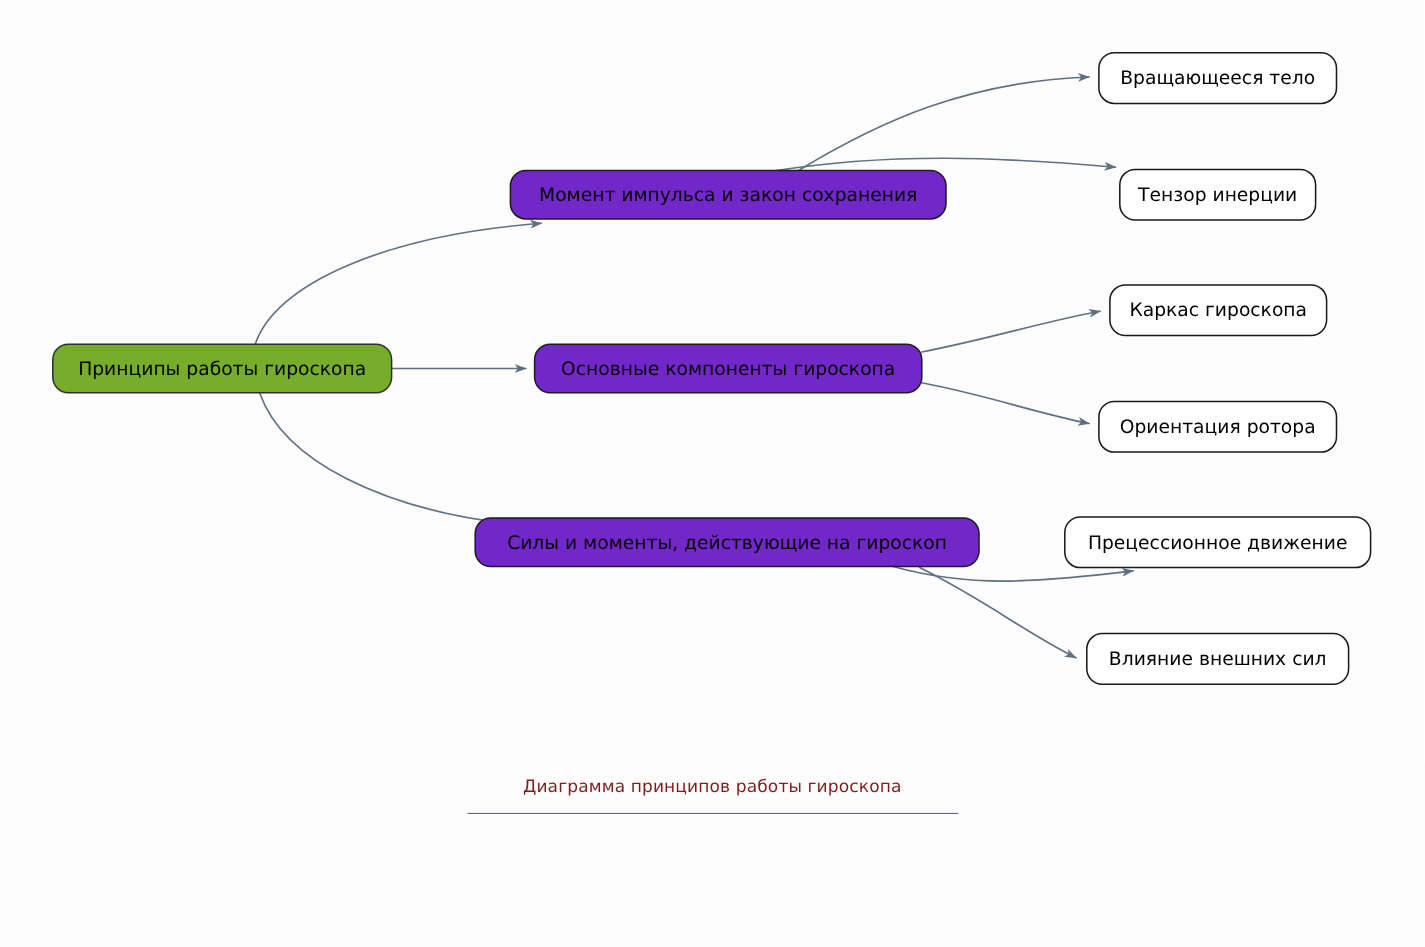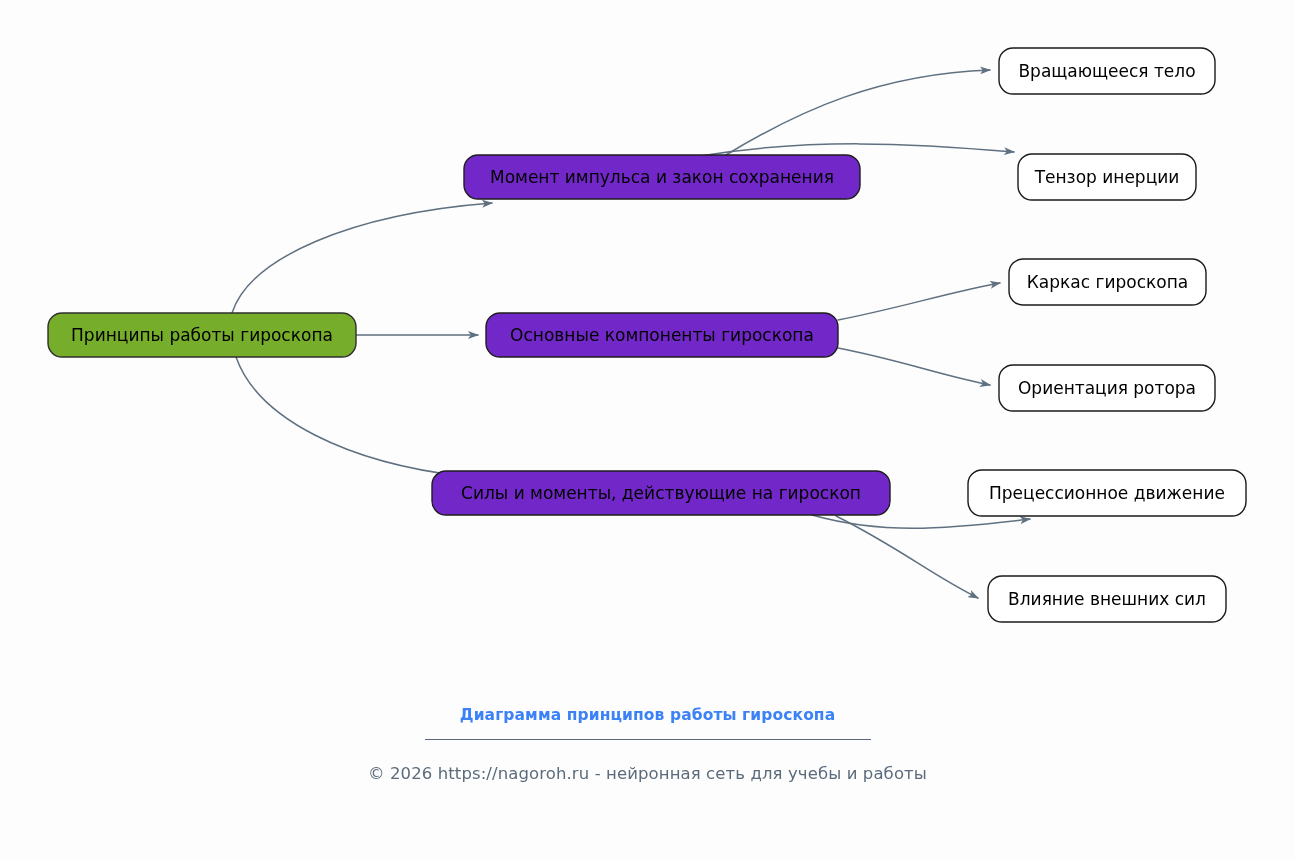--- a/index.html
+++ b/index.html
@@ -42,22 +42,22 @@
   }
   .footer-block {
     position: absolute;
     left: 0;
     width: 1295px;
     text-align: center;
   }
   #footer-title {
     top: 706px;
     font-size: 15.5px;
-    font-weight: bold;
-    color: #3b82f6;
+    font-weight: normal;
+    color: #7f1d1d;
     letter-spacing: 0.1px;
   }
   #footer-divider-wrap {
     top: 739px;
     height: 2px;
   }
   #footer-divider {
     display: inline-block;
     width: 446px;
     height: 0;
@@ -136,15 +136,14 @@
         </g>
       </g>
   </svg>
 
   <div class="footer-block" id="footer-title">Диаграмма принципов работы гироскопа</div>
 
   <div class="footer-block" id="footer-divider-wrap">
     <span id="footer-divider"></span>
   </div>
 
-  <div class="footer-block" id="footer-credit">© 2026 https://nagoroh.ru - нейронная сеть для учебы и работы</div>
 
 </div>
 
 </body></html>

